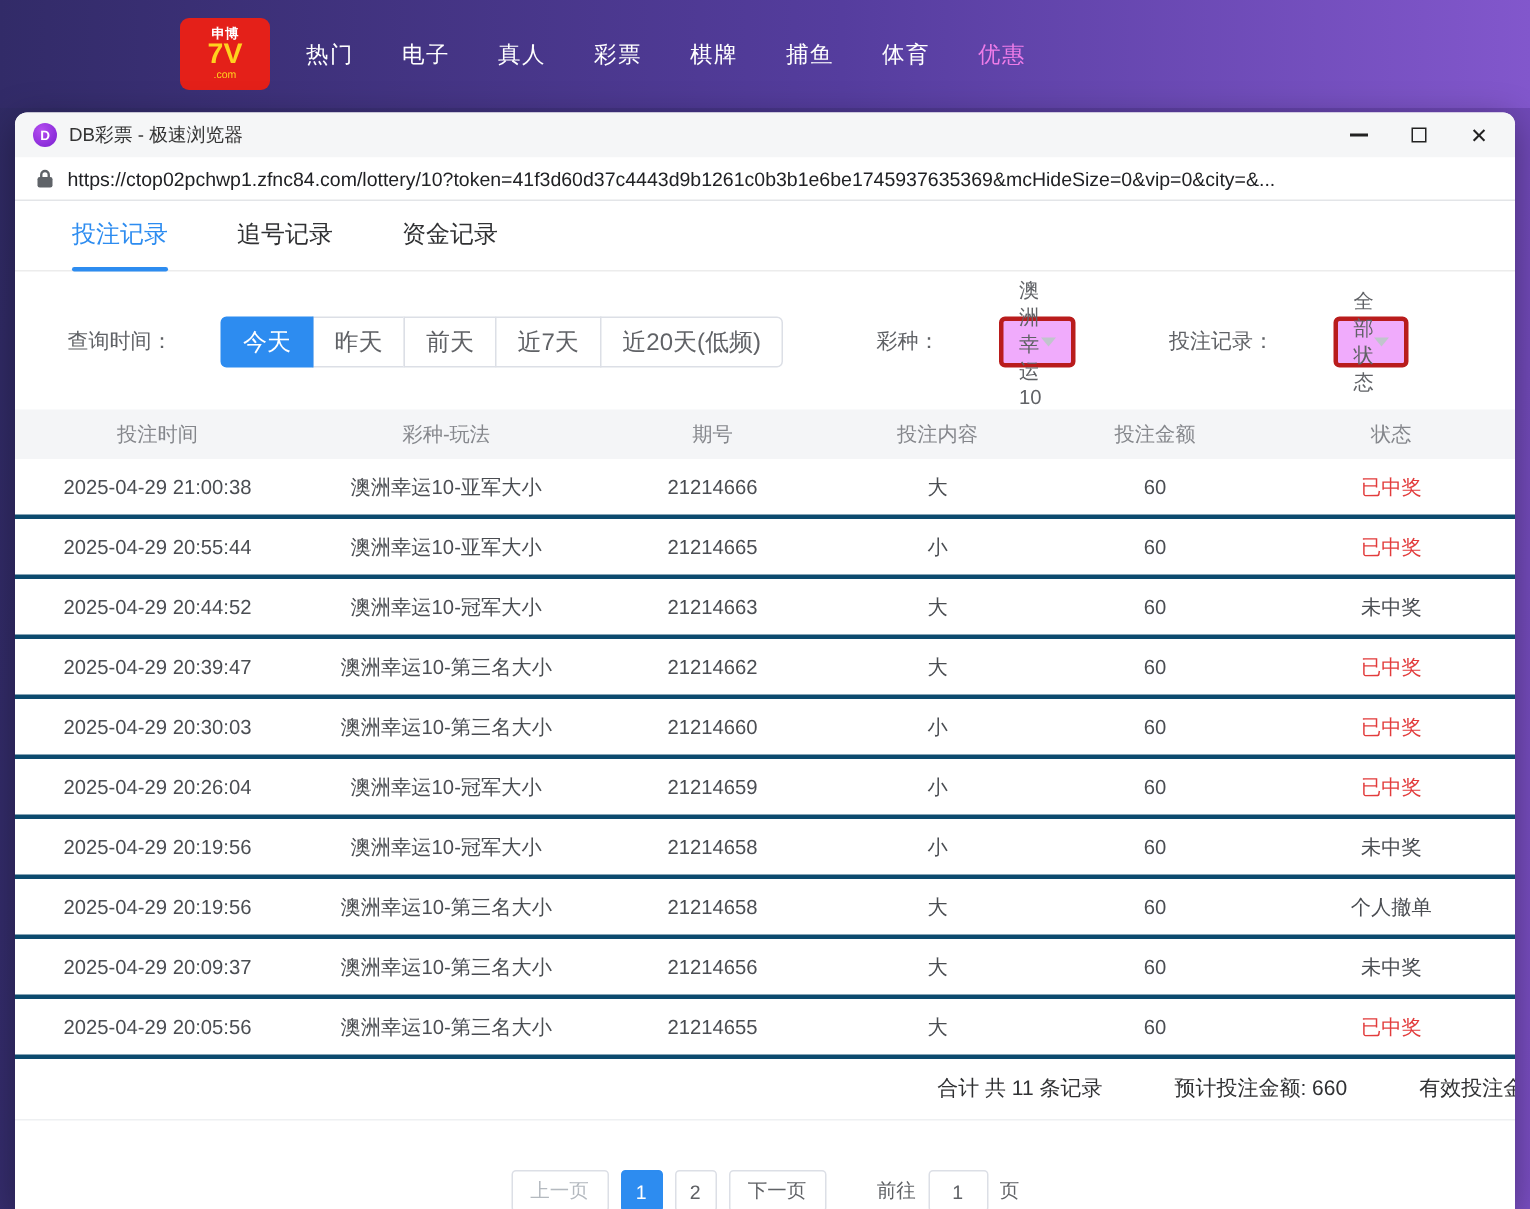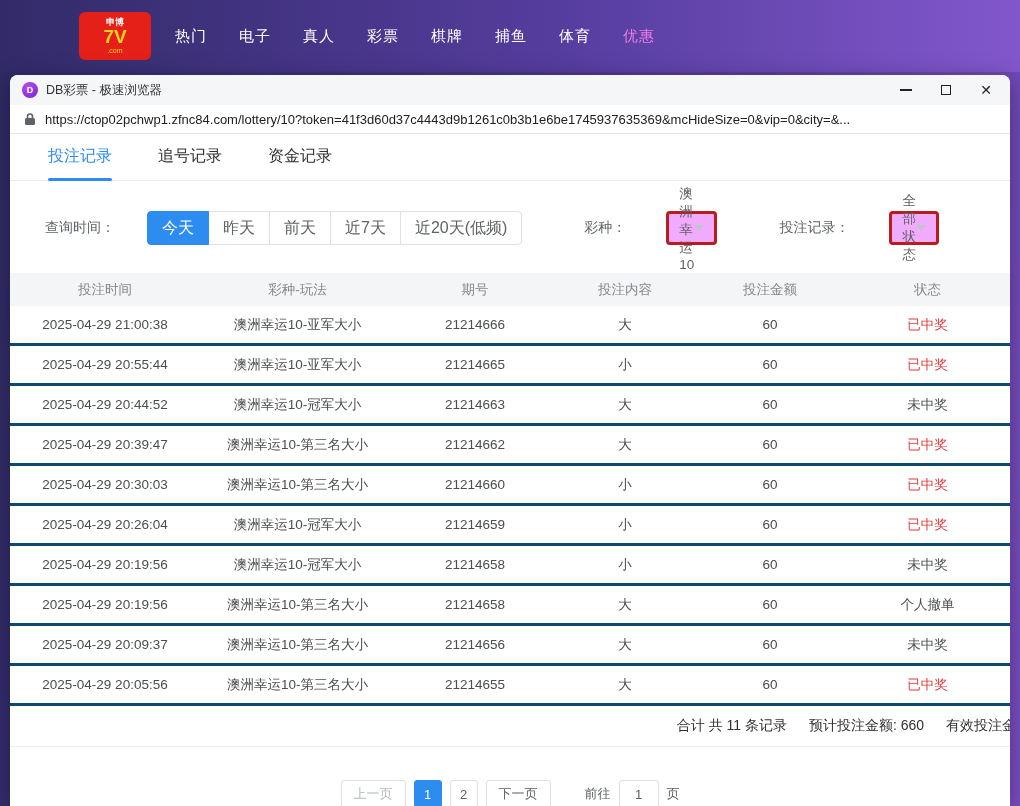--- a/index.html
+++ b/index.html
@@ -7,21 +7,21 @@
   body {
     font-family:"Liberation Sans","DejaVu Sans",sans-serif;
     overflow:hidden; position:relative;
     background:linear-gradient(100deg,#2f2a63 0%, #473589 45%, #7a4ec2 100%);
   }
 
   
   .top-nav { position:absolute; top:0; left:0; width:100%; height:72px;
     display:flex; align-items:center;
     background:linear-gradient(90deg,#322b68 0%, #553d9e 55%, #8257cc 100%); }
-  .logo { margin-left:79px; width:72px; height:48px; background:#e42019;
+  .logo { margin-left:120px; width:60px; height:48px; background:#e42019;
     border-radius:6px; display:flex; flex-direction:column; align-items:center;
     justify-content:center; line-height:1.05; flex:0 0 auto; cursor:pointer; }
   .logo .cn { font-size:9px; color:#fff; font-weight:bold; }
   .logo .main { font-size:19px; font-weight:bold; color:#ffd21e; }
   .logo .sub { font-size:7px; color:#ffd21e; }
   .nav-items { display:flex; margin-left:24px; gap:32px; }
   .nav-item { color:#fff; font-size:15px; font-weight:normal; text-decoration:none;
     cursor:pointer; letter-spacing:1px; }
   .nav-item.highlight { color:var(--nav-highlight,#ee7ce8); }
 
@@ -84,21 +84,21 @@
   .trow { display:flex; height:40px; align-items:center; border-bottom:3px solid #0c4a6e; }
   .tcell { text-align:center; font-size:13.5px; color:#4a4d52; overflow:hidden;
     white-space:nowrap; }
   .th { color:#85878c; }
   .col0{width:19%} .col1{width:19.5%} .col2{width:16%} .col3{width:14%}
   .col4{width:15%} .col5{width:16.5%}
   .status-win { color:var(--win-red,#e23c3c); }
 
   
   .summary { display:flex; justify-content:flex-end; align-items:center; height:41px;
-    border-bottom:1px solid #eef0f2; gap:22px; font-size:14px; color:#303133;
+    border-bottom:1px solid #eef0f2; gap:48px; font-size:14px; color:#303133;
     white-space:nowrap; overflow:hidden; }
   .summary .clip { margin-right:-24px; }
 
   
   .pagination { display:flex; align-items:center; justify-content:center;
     margin-top:33px; gap:8px; font-size:13px; color:#606266; }
   .page-btn { height:28px; padding:0 12px; border:1px solid #dcdfe6; border-radius:3px;
     background:#fff; color:#606266; font-size:13px; cursor:pointer; white-space:nowrap; }
   .page-btn.prev { color:#b4b9bf; }
   .page-num { width:28px; height:28px; border:1px solid #dcdfe6; border-radius:3px;

